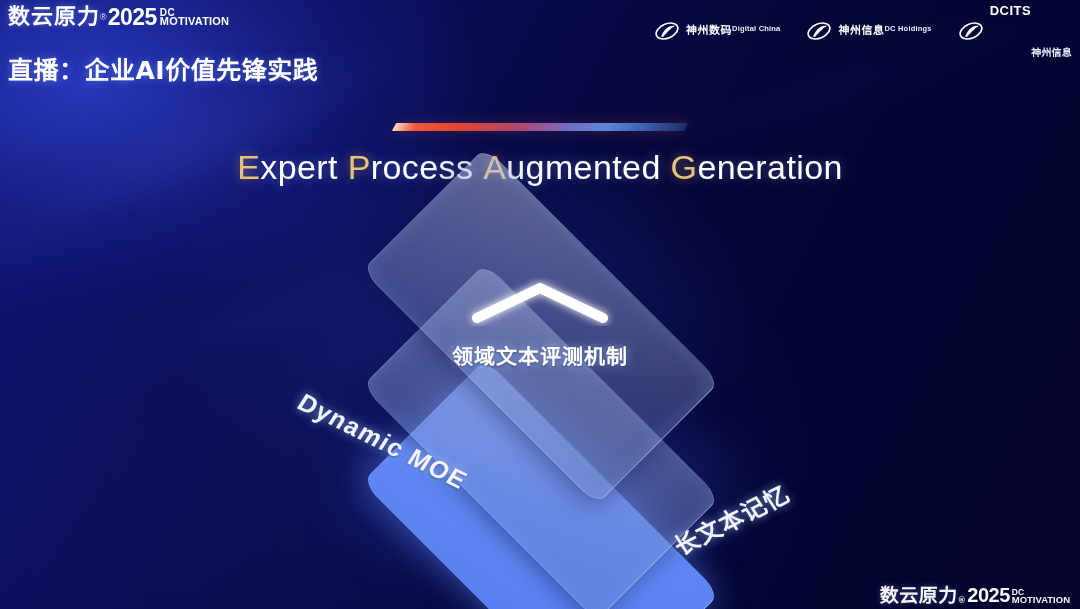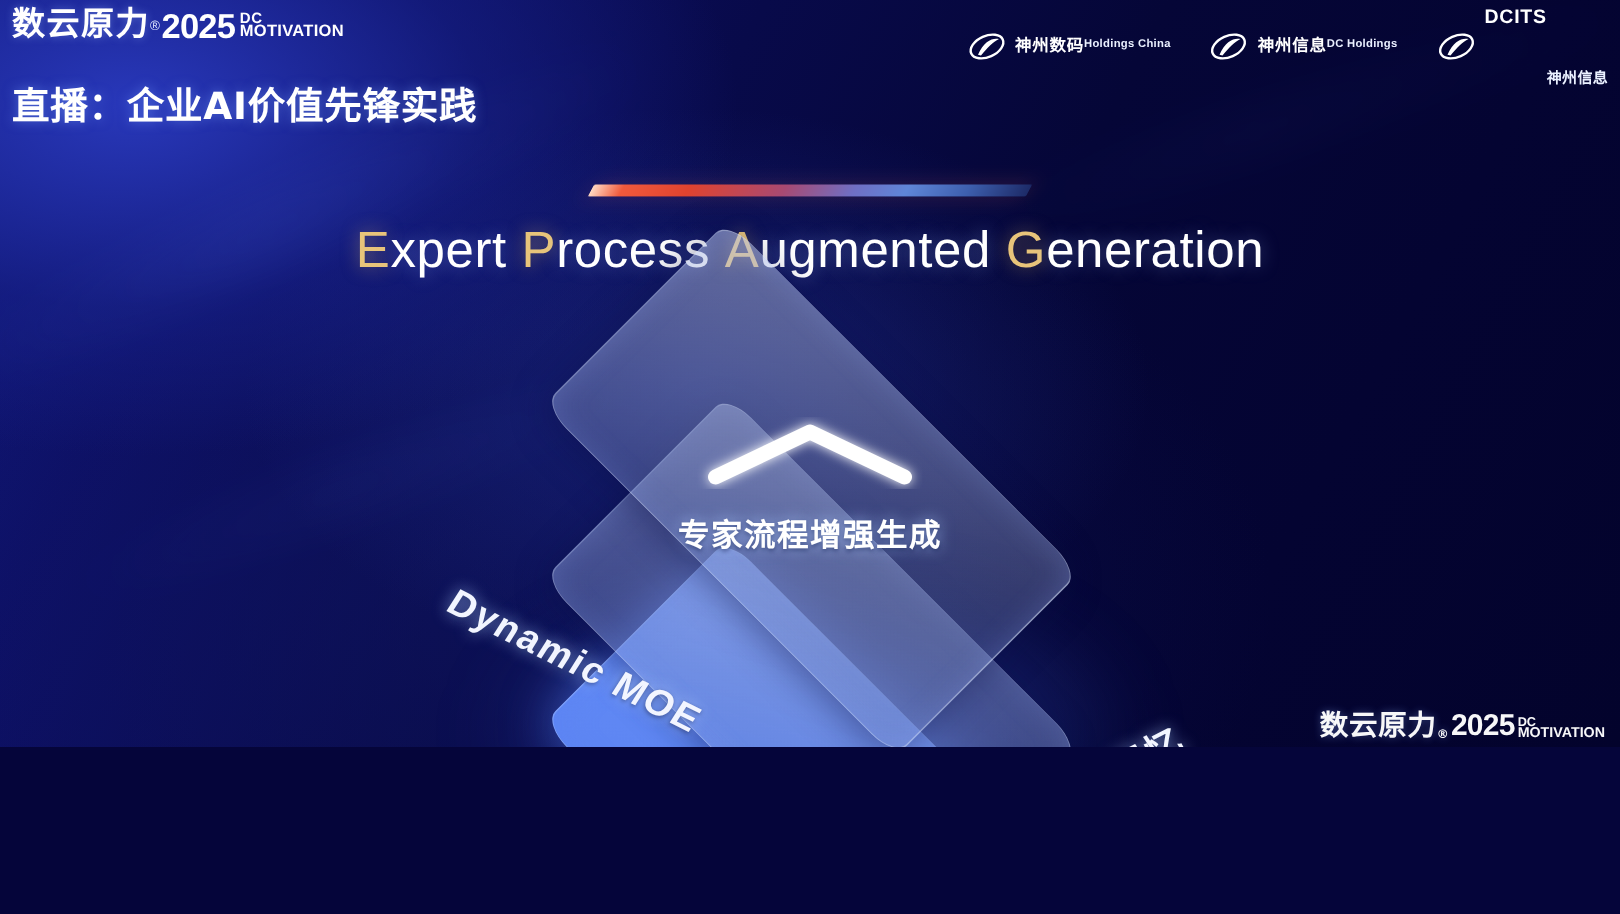--- a/index.html
+++ b/index.html
@@ -3,21 +3,21 @@
 <meta charset="utf-8">
 <title>EPAG</title>
 <style>
   html,body{margin:0;padding:0;}
   body{
     width:1080px;height:609px;overflow:hidden;
     font-family:"Liberation Sans","DejaVu Sans",sans-serif;
     background:#05053a;
   }
   #slide{
-    position:relative;width:1080px;height:498px;overflow:hidden;
+    position:relative;width:1080px;height:609px;overflow:hidden;
     background:
       radial-gradient(ellipse 520px 300px at 8% 14%, rgba(42,58,190,0.95) 0%, rgba(24,34,140,0.55) 45%, rgba(10,12,72,0.0) 78%),
       radial-gradient(ellipse 420px 260px at 43% 52%, rgba(40,60,170,0.40) 0%, rgba(10,14,70,0.0) 72%),
       radial-gradient(ellipse 700px 420px at 30% 80%, rgba(16,22,96,0.55) 0%, rgba(6,8,50,0.0) 75%),
       linear-gradient(118deg,#121a80 0%,#0d1068 16%,#080a4a 38%,#050637 58%,#040432 78%,#03032c 100%);
   }
   
   .streak{position:absolute;pointer-events:none;opacity:.5;
     background:linear-gradient(100deg,rgba(90,120,240,0) 0%,rgba(90,120,240,.16) 45%,rgba(90,120,240,0) 100%);
     filter:blur(14px);}
@@ -181,21 +181,21 @@
 
   <div class="logos">
 
     <div class="logo">
       <svg class="mark" viewBox="0 0 52 44">
         <ellipse cx="26" cy="22" rx="23" ry="14" fill="none" stroke="#ffffff" stroke-width="3.2" transform="rotate(-24 26 22)"></ellipse>
         <path d="M14 33 C22 14, 34 10, 42 12 C34 16, 26 24, 18 34 Z" fill="#ffffff"></path>
       </svg>
       <span class="txt">
         <span class="cn">神州数码</span>
-        <span class="en">Holdings China</span>
+        <span class="en">Digital China</span>
       </span>
     </div>
 
     <div class="logo">
       <svg class="mark" viewBox="0 0 52 44">
         <ellipse cx="26" cy="22" rx="23" ry="14" fill="none" stroke="#ffffff" stroke-width="3.2" transform="rotate(-24 26 22)"></ellipse>
         <path d="M14 33 C22 14, 34 10, 42 12 C34 16, 26 24, 18 34 Z" fill="#ffffff"></path>
       </svg>
       <span class="txt">
         <span class="cn">神州信息</span>
@@ -235,21 +235,21 @@
           <feGaussianBlur stdDeviation="4" result="b"></feGaussianBlur>
           <feMerge>
               <feMergeNode in="b"></feMergeNode>
               <feMergeNode in="SourceGraphic"></feMergeNode>
             </feMerge>
         </filter>
       </defs>
       <path d="M12 40 L75 10 L138 40" fill="none" stroke="#ffffff" stroke-width="10" stroke-linecap="round" stroke-linejoin="round" filter="url(#cglow)"></path>
     </svg>
 
-    <div class="lbl lbl-top">专家流程增强生成</div>
+    <div class="lbl lbl-top">领域文本评测机制</div>
     <div class="lbl-left">Dynamic MOE</div>
     <div class="lbl-right">长文本记忆</div>
 
   </div>
 
   <div class="wm">
     <span class="cn">数云原力</span>
       <span class="cn reg">®</span>
       <span class="yr">2025</span>
       <span class="dc">

